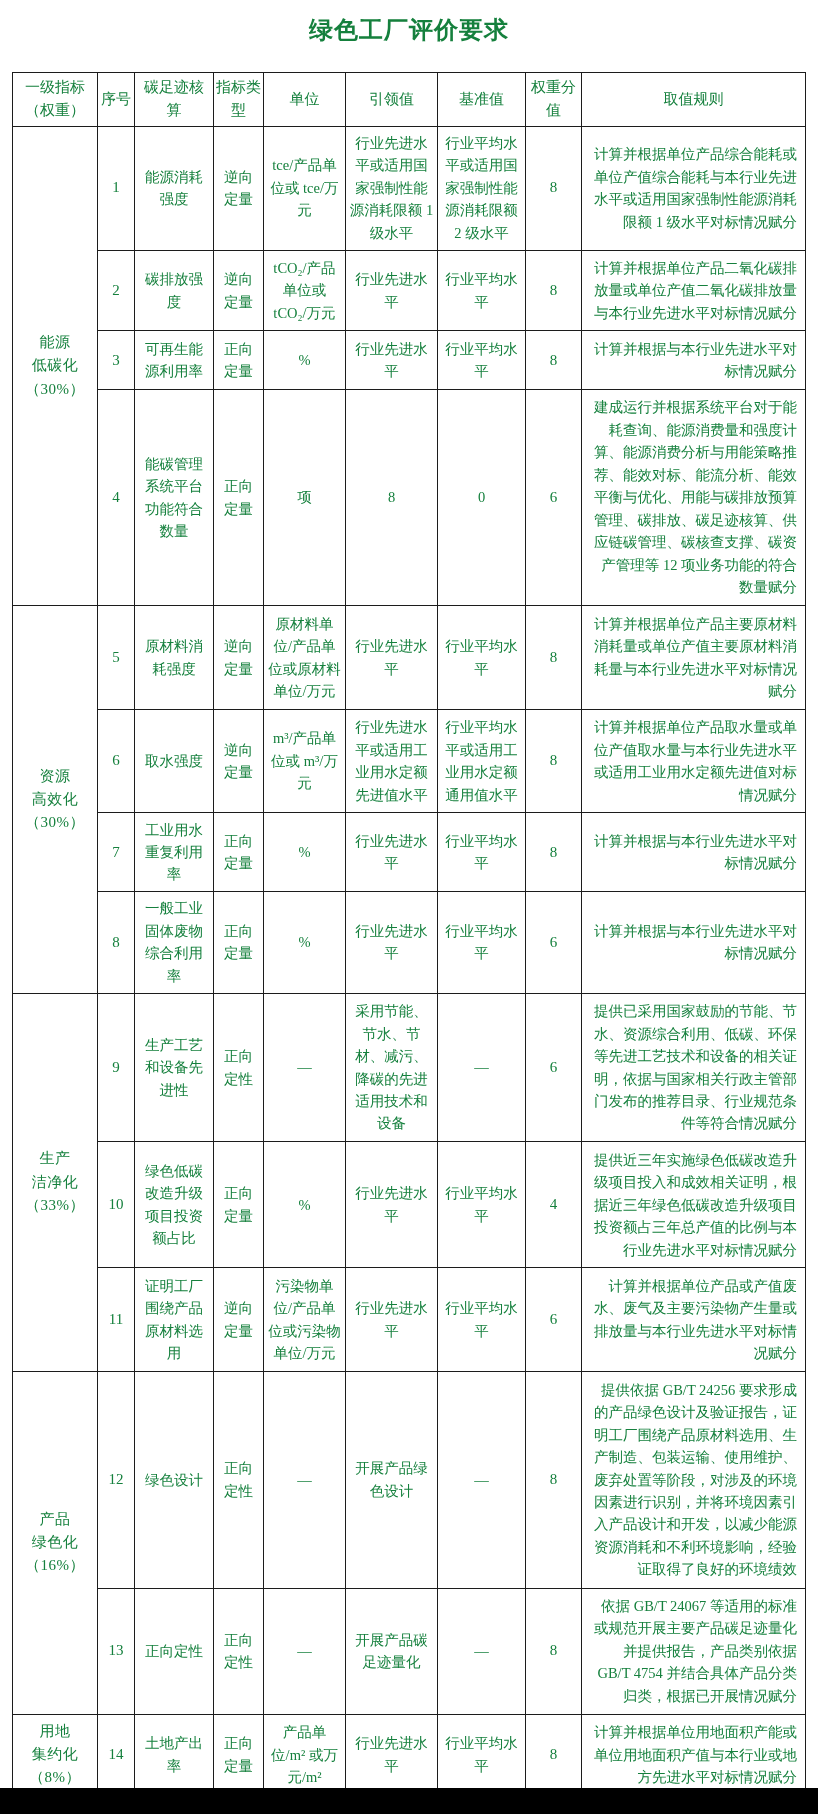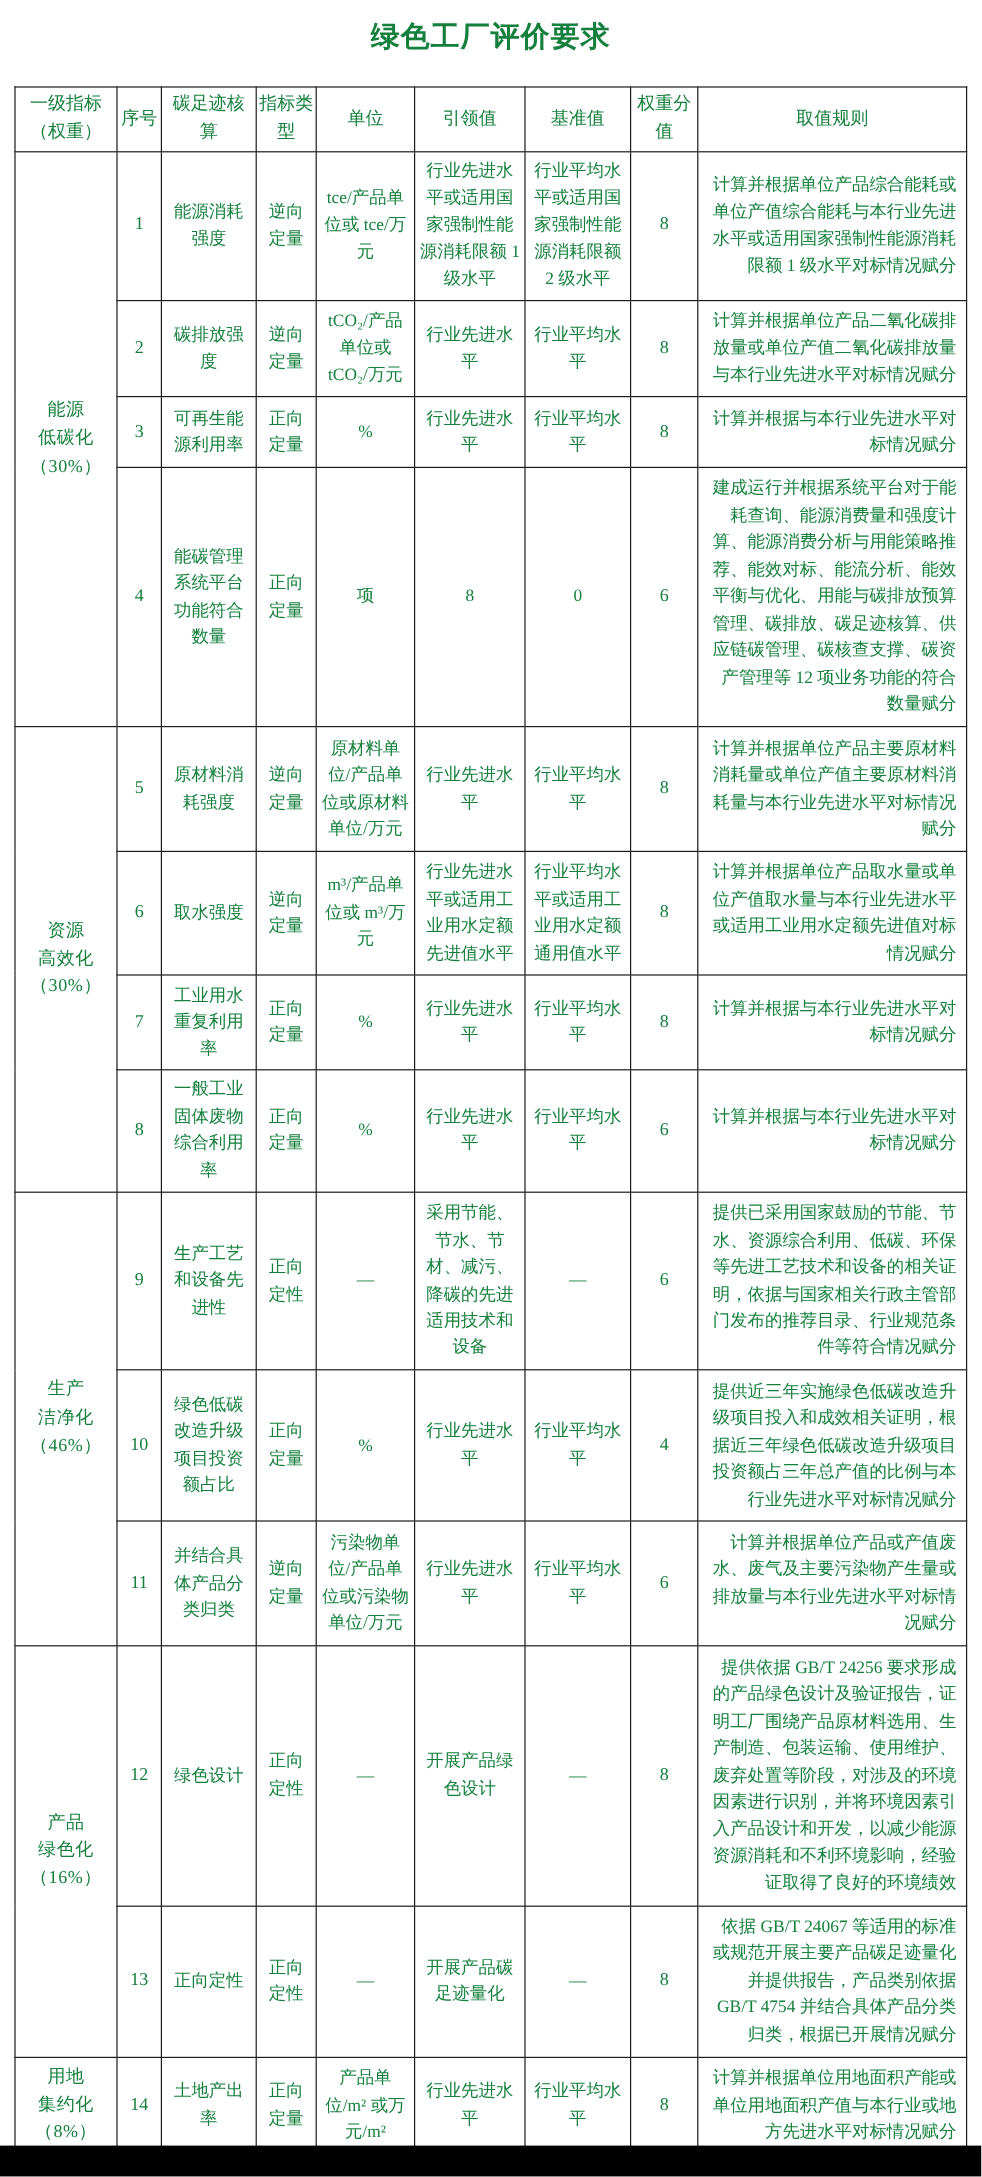--- a/index.html
+++ b/index.html
@@ -146,21 +146,21 @@
           <td class="cell-type">正向定量</td>
           <td class="cell-unit">%</td>
           <td class="cell-leading">行业先进水平</td>
           <td class="cell-baseline">行业平均水平</td>
           <td class="cell-weight">6</td>
           <td class="cell-rule">计算并根据与本行业先进水平对标情况赋分</td>
         </tr>
         <tr>
           <td rowspan="3" class="group-cell">生产
 洁净化
-（46%）</td>
+（33%）</td>
           <td class="cell-no">9</td>
           <td class="cell-indicator">生产工艺和设备先进性</td>
           <td class="cell-type">正向定性</td>
           <td class="cell-unit">—</td>
           <td class="cell-leading">采用节能、节水、节材、减污、降碳的先进适用技术和设备</td>
           <td class="cell-baseline">—</td>
           <td class="cell-weight">6</td>
           <td class="cell-rule">提供已采用国家鼓励的节能、节水、资源综合利用、低碳、环保等先进工艺技术和设备的相关证明，依据与国家相关行政主管部门发布的推荐目录、行业规范条件等符合情况赋分</td>
         </tr>
         <tr>
@@ -168,21 +168,21 @@
           <td class="cell-indicator">绿色低碳改造升级项目投资额占比</td>
           <td class="cell-type">正向定量</td>
           <td class="cell-unit">%</td>
           <td class="cell-leading">行业先进水平</td>
           <td class="cell-baseline">行业平均水平</td>
           <td class="cell-weight">4</td>
           <td class="cell-rule">提供近三年实施绿色低碳改造升级项目投入和成效相关证明，根据近三年绿色低碳改造升级项目投资额占三年总产值的比例与本行业先进水平对标情况赋分</td>
         </tr>
         <tr>
           <td class="cell-no">11</td>
-          <td class="cell-indicator">并结合具体产品分类归类</td>
+          <td class="cell-indicator">证明工厂围绕产品原材料选用</td>
           <td class="cell-type">逆向定量</td>
           <td class="cell-unit">污染物单位/产品单位或污染物单位/万元</td>
           <td class="cell-leading">行业先进水平</td>
           <td class="cell-baseline">行业平均水平</td>
           <td class="cell-weight">6</td>
           <td class="cell-rule">计算并根据单位产品或产值废水、废气及主要污染物产生量或排放量与本行业先进水平对标情况赋分</td>
         </tr>
         <tr>
           <td rowspan="2" class="group-cell">产品
 绿色化

